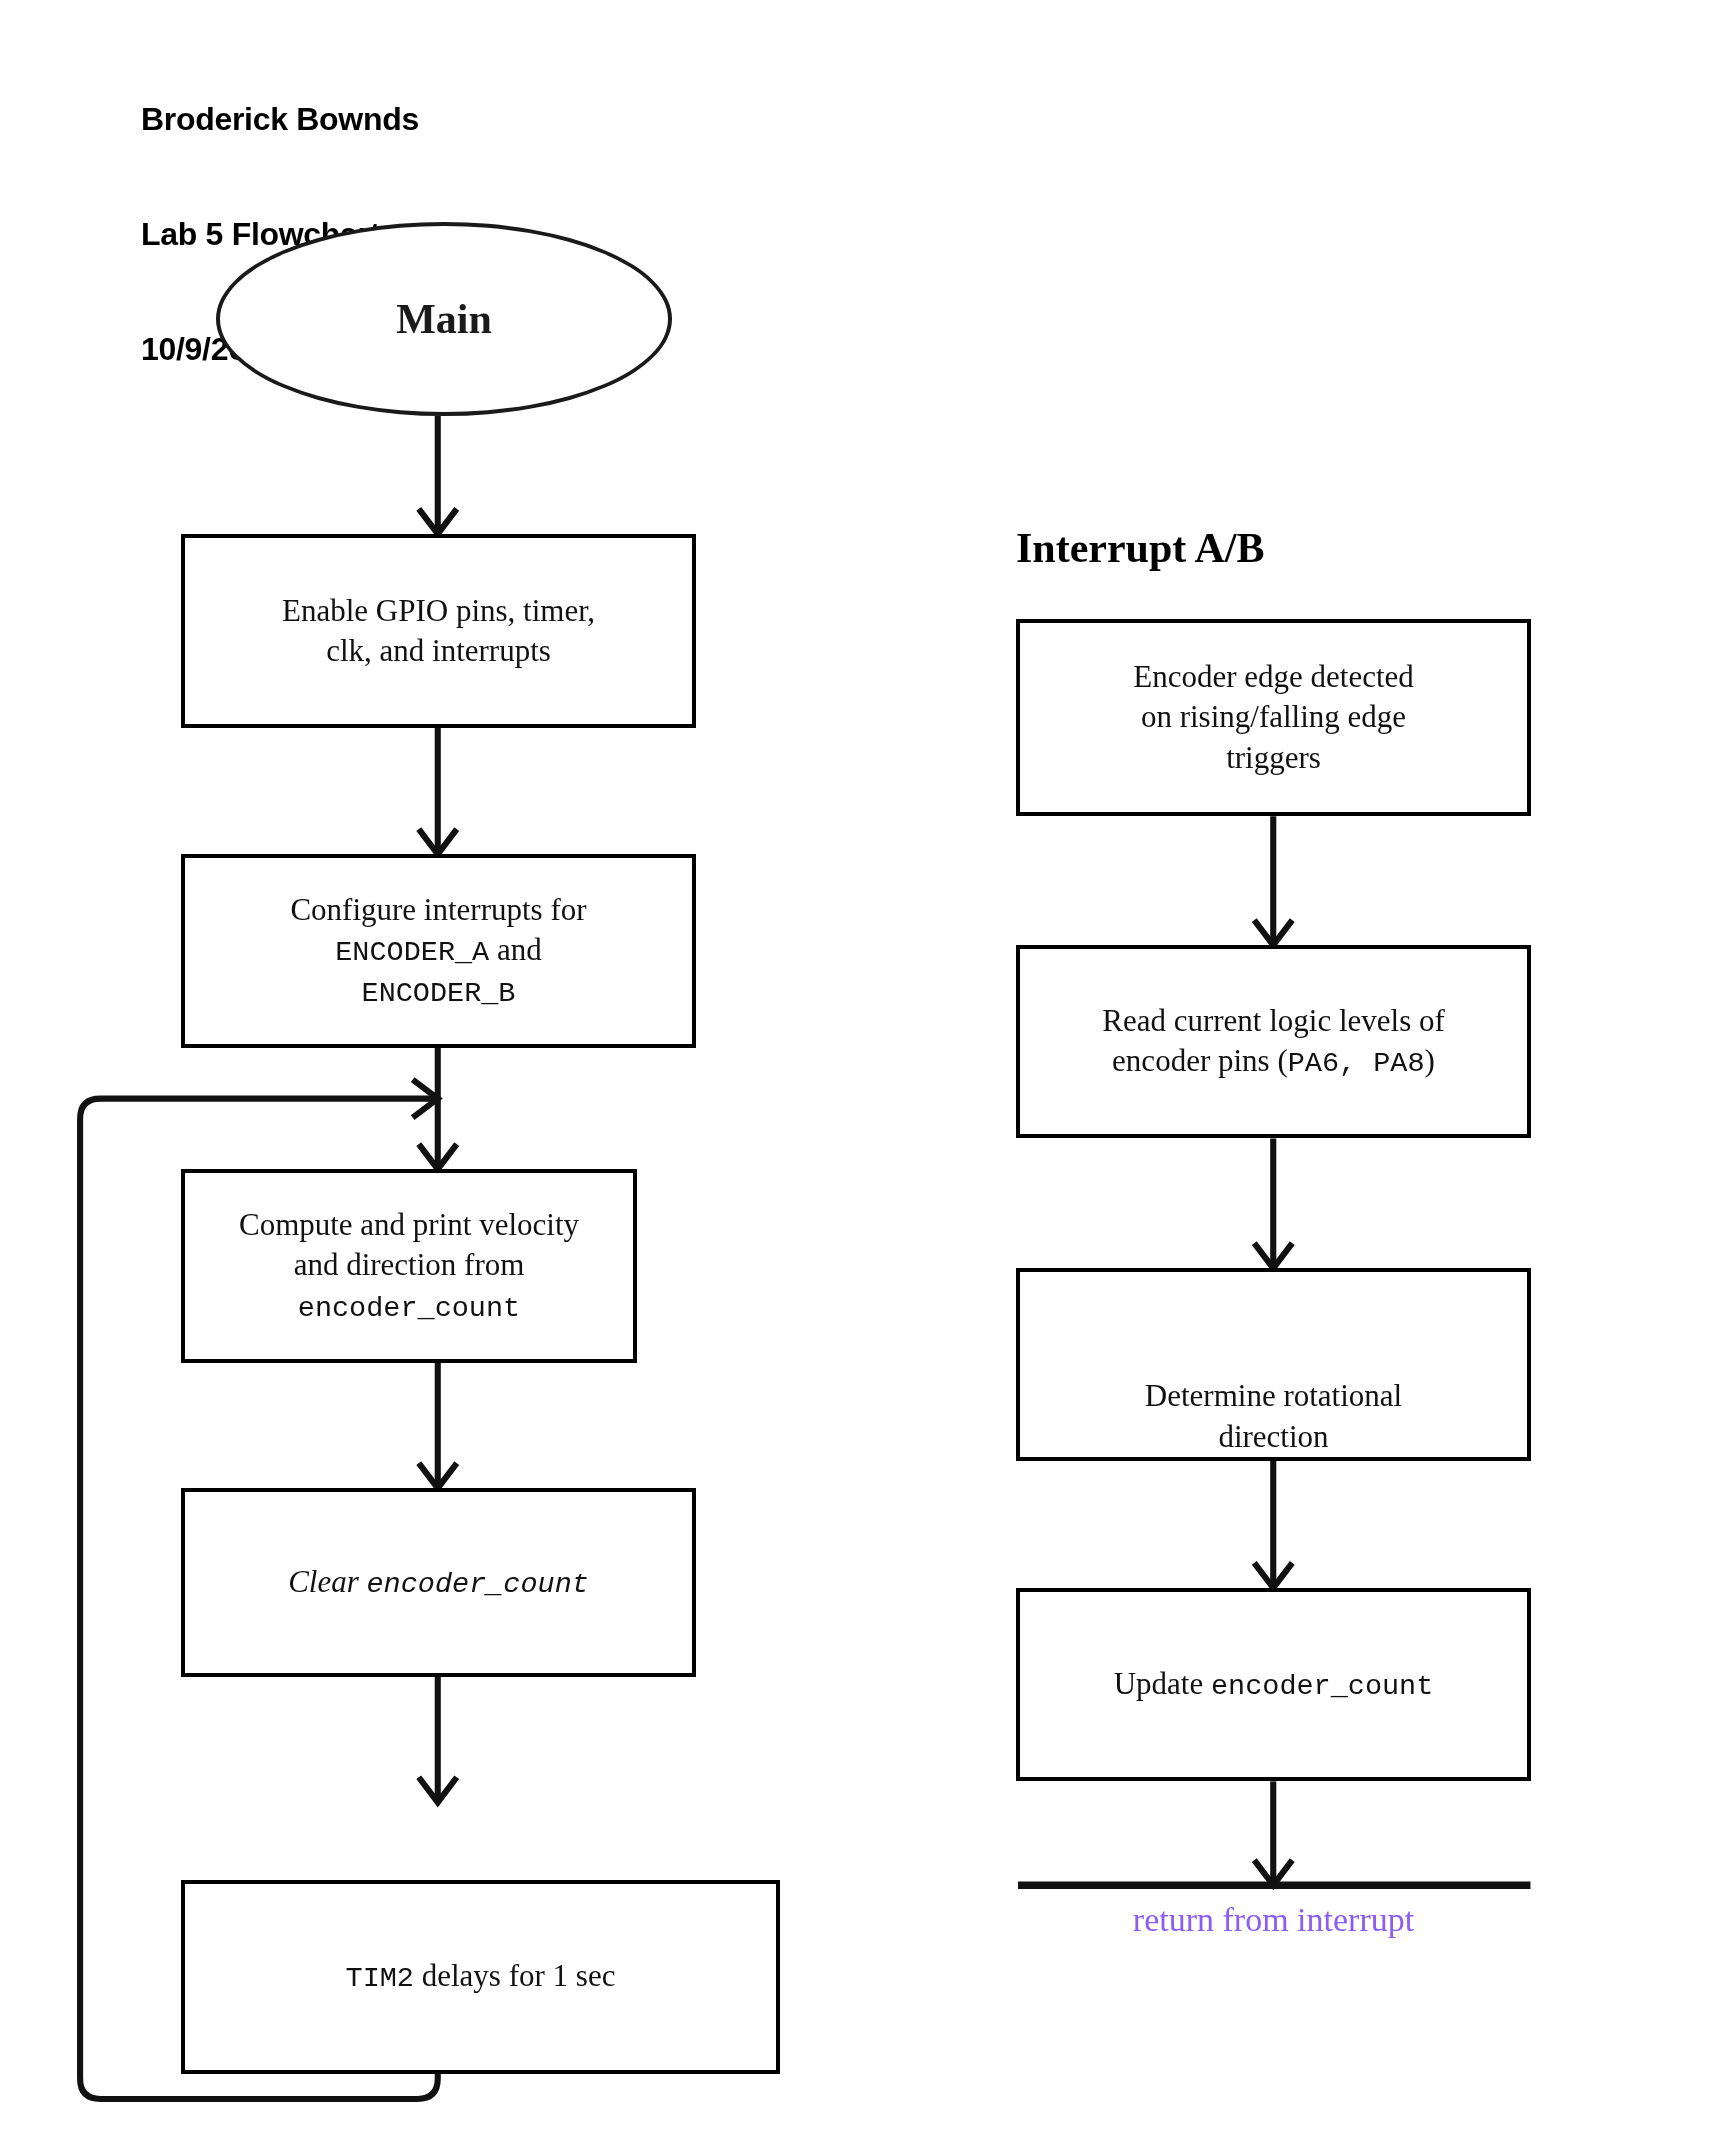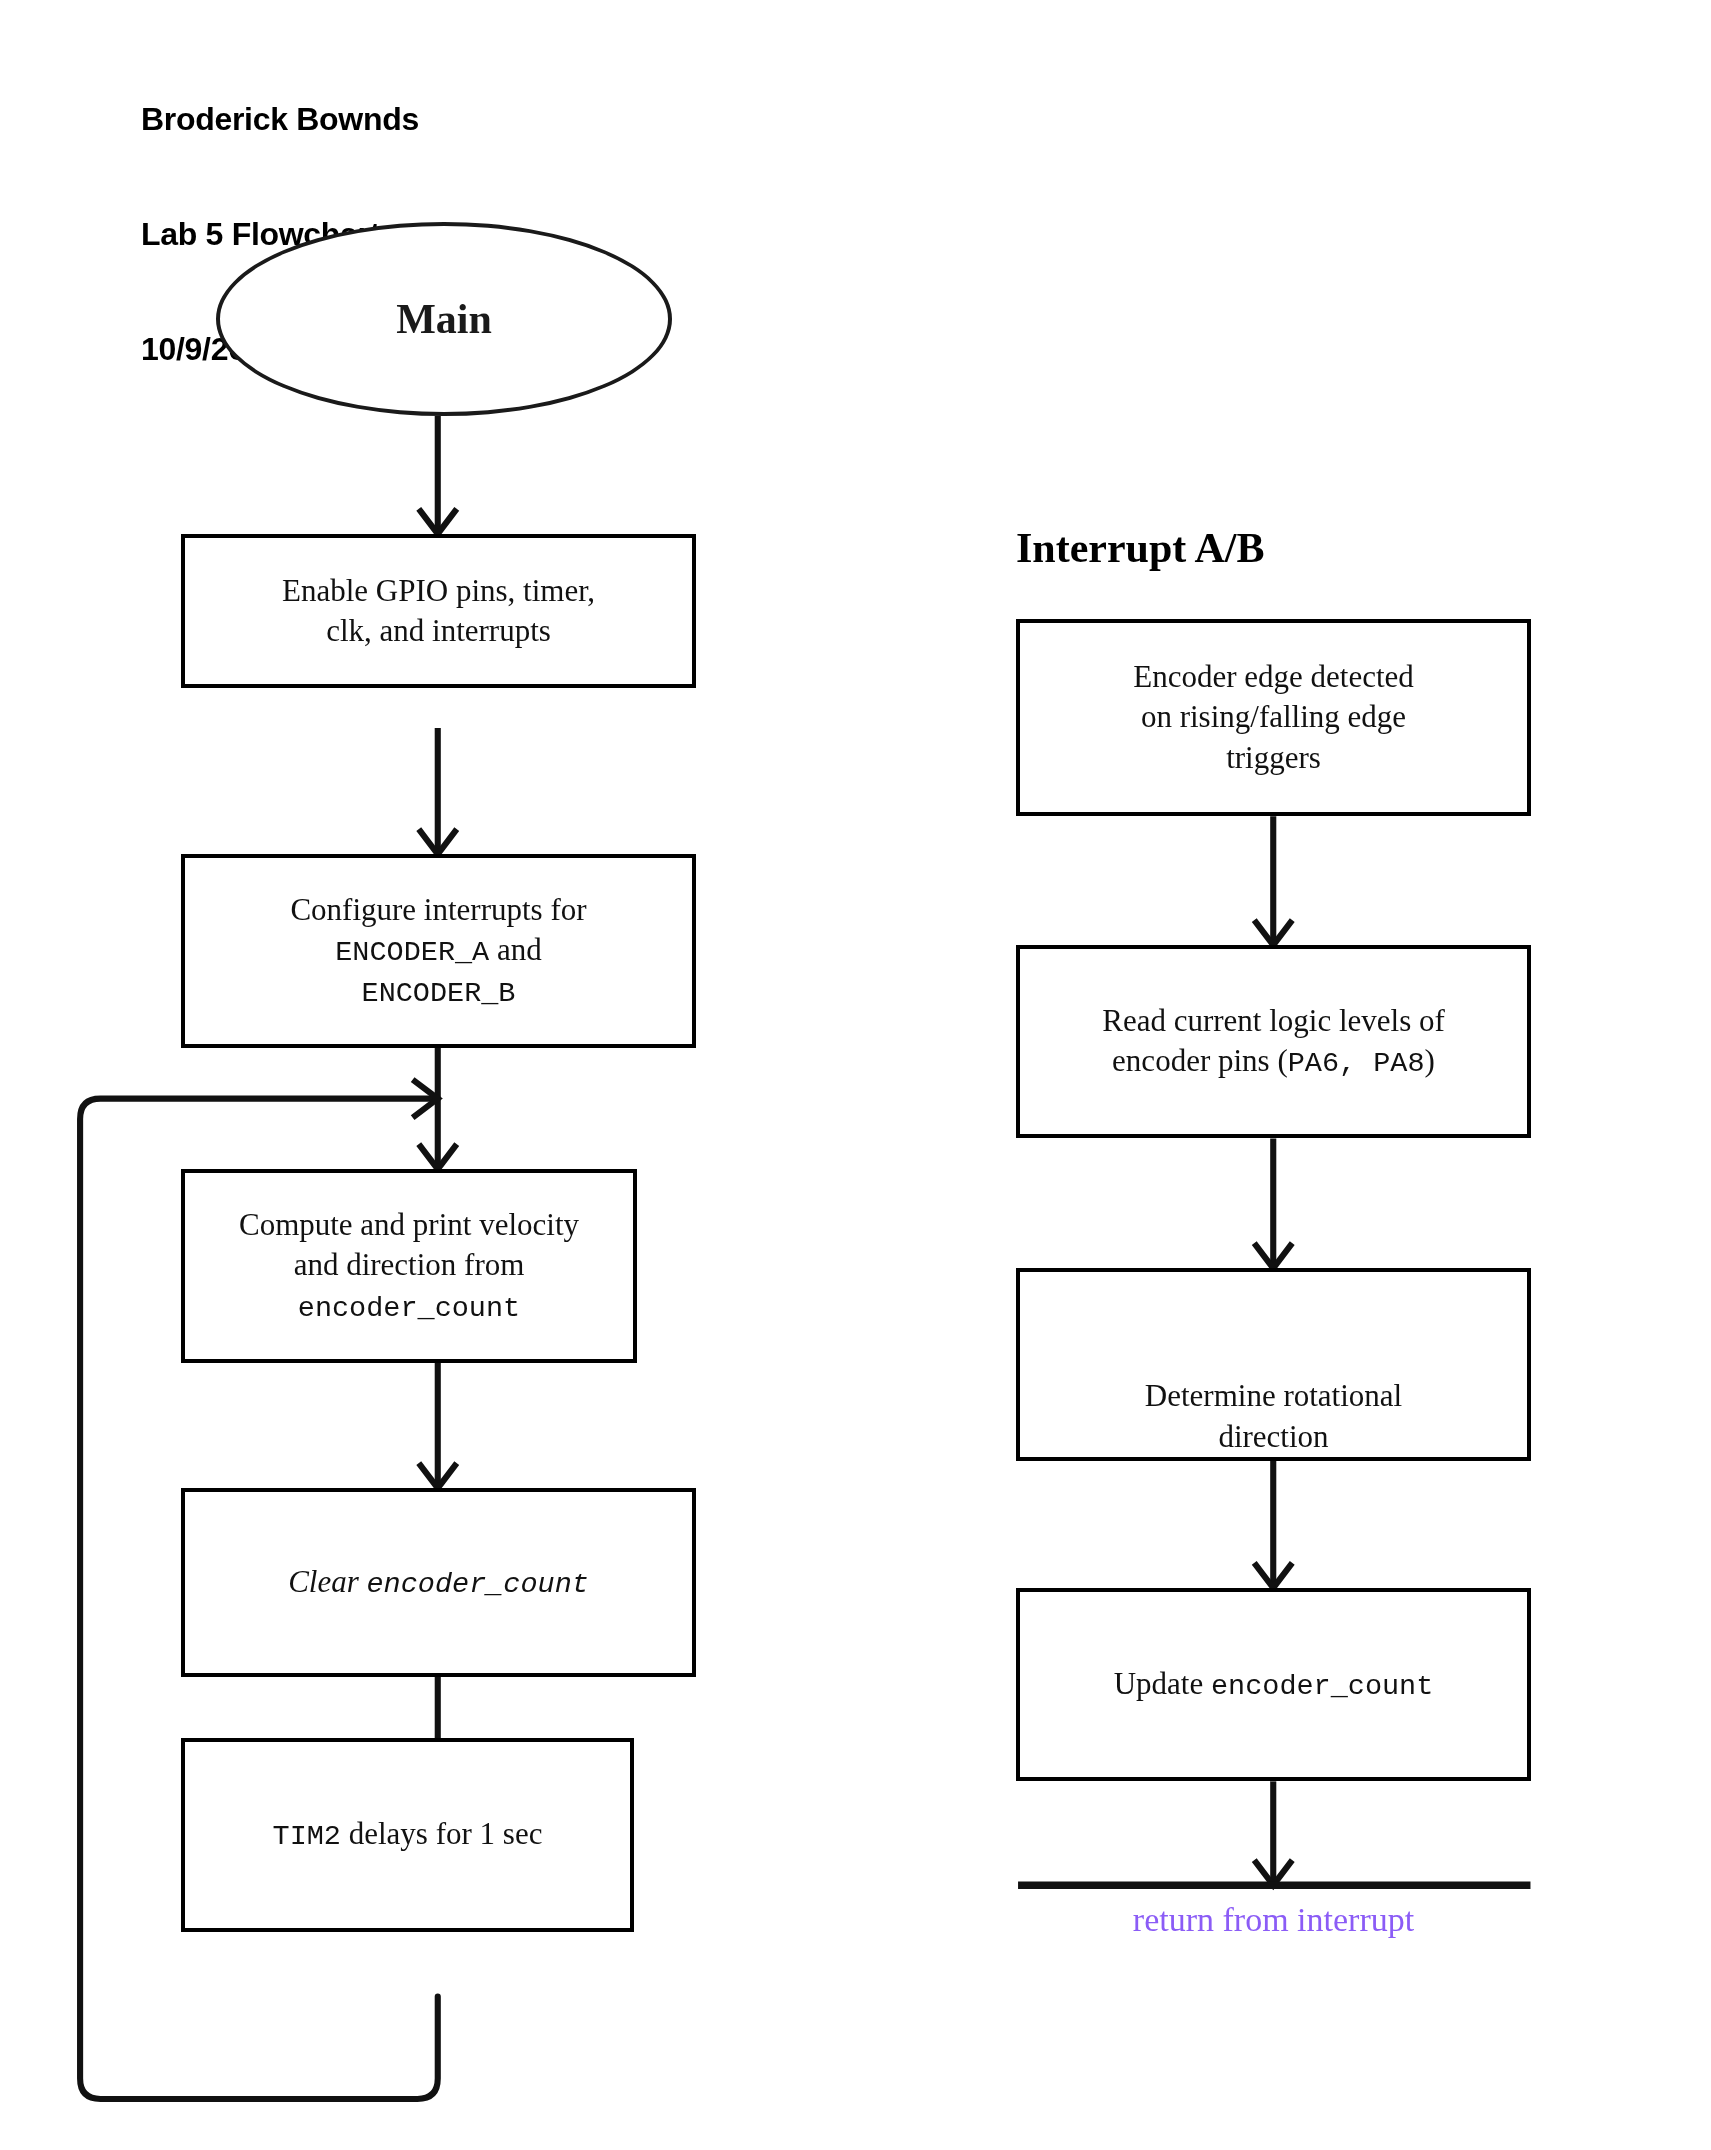--- a/index.html
+++ b/index.html
@@ -154,21 +154,21 @@
       <polyline points="1848,2740 1876,2777 1904,2740"></polyline>
 
       <line x1="1500" y1="2777" x2="2255" y2="2777" stroke-width="11"></line>
     </g>
   </svg>
 
   <div class="oval" style="left:216px; top:222px; width:456px; height:194px;">
     <span class="oval-text">Main</span>
   </div>
 
-  <div class="node-box" style="left:181px; top:534px; width:515px; height:154px;">
+  <div class="node-box" style="left:181px; top:534px; width:515px; height:194px;">
     <div class="node-text">
       <span>Enable GPIO pins, timer,</span><br>
       <span>clk, and interrupts</span>
     </div>
   </div>
 
   <div class="node-box" style="left:181px; top:854px; width:515px; height:194px;">
     <div class="node-text">
       <span>Configure interrupts for</span><br>
       <span class="code">ENCODER_A</span><span> and</span><br>
@@ -183,21 +183,21 @@
       <span class="code">encoder_count</span>
     </div>
   </div>
 
   <div class="node-box" style="left:181px; top:1488px; width:515px; height:189px;font-style:italic;">
     <div class="node-text">
       <span>Clear </span><span class="code">encoder_count</span>
     </div>
   </div>
 
-  <div class="node-box" style="left:181px; top:1738px; width:453px; height:194px;">
+  <div class="node-box" style="left:181px; top:1880px; width:599px; height:194px;">
     <div class="node-text">
       <span class="code">TIM2</span><span> delays for 1 sec</span>
     </div>
   </div>
 
   <div class="section-heading" style="left:1016px; top:524px; width:515px;">
     <span>Interrupt A/B</span>
   </div>
 
   <div class="node-box" style="left:1016px; top:619px; width:515px; height:197px;">

